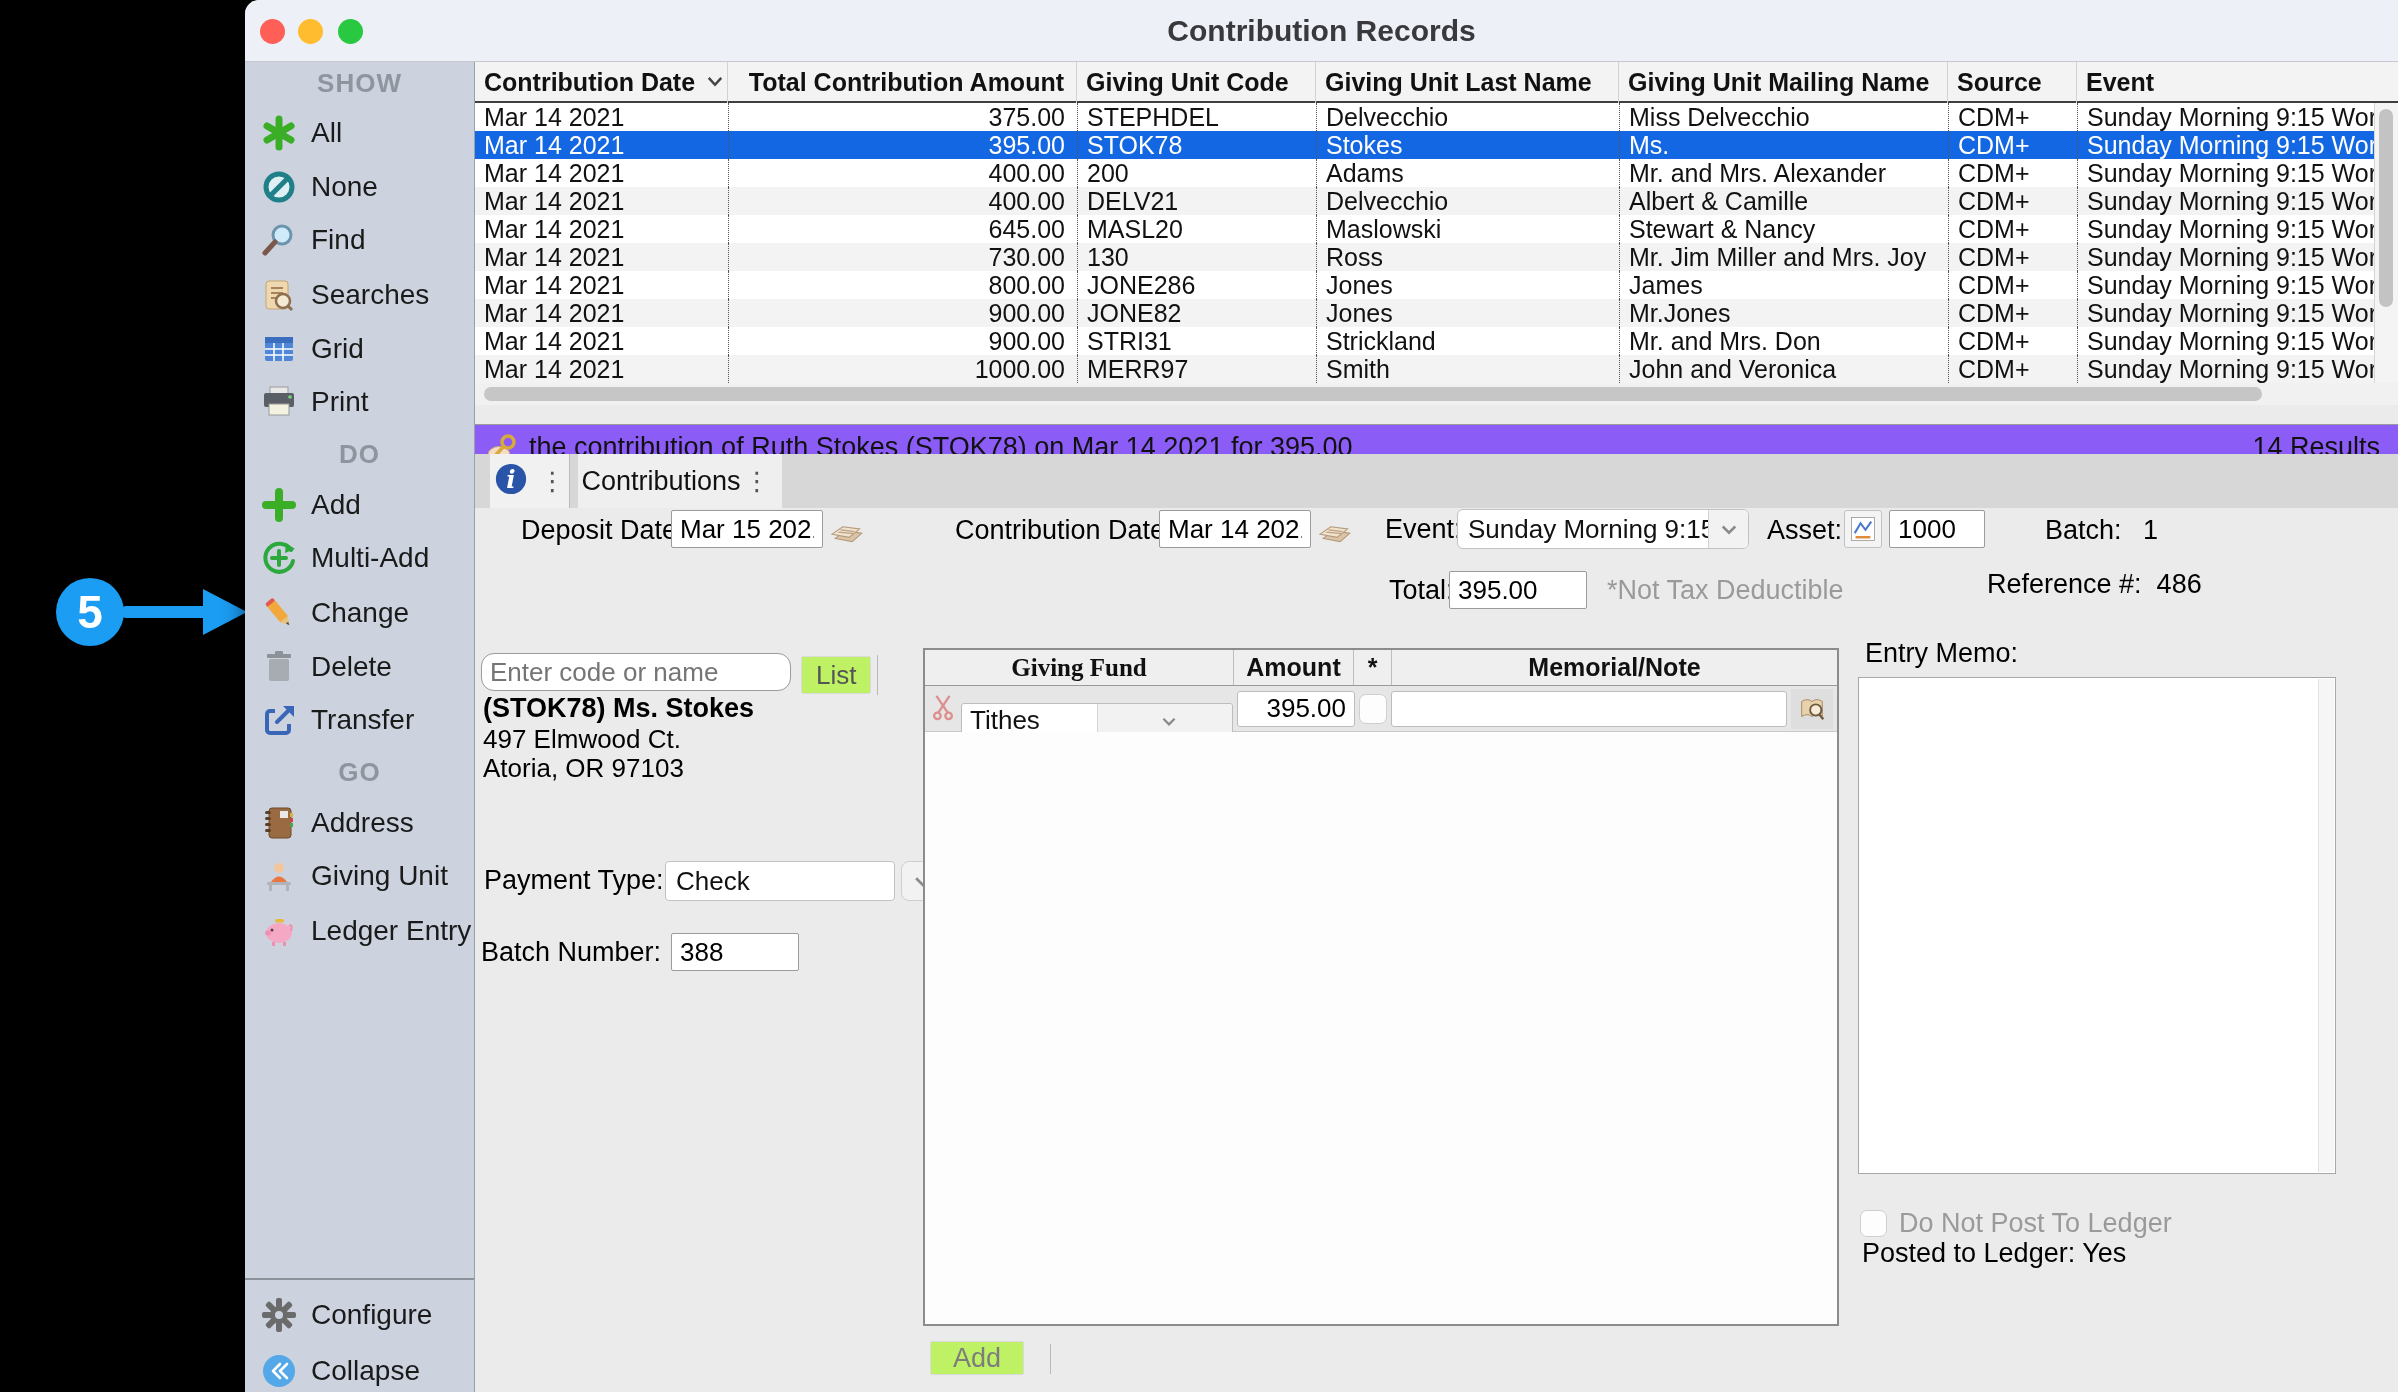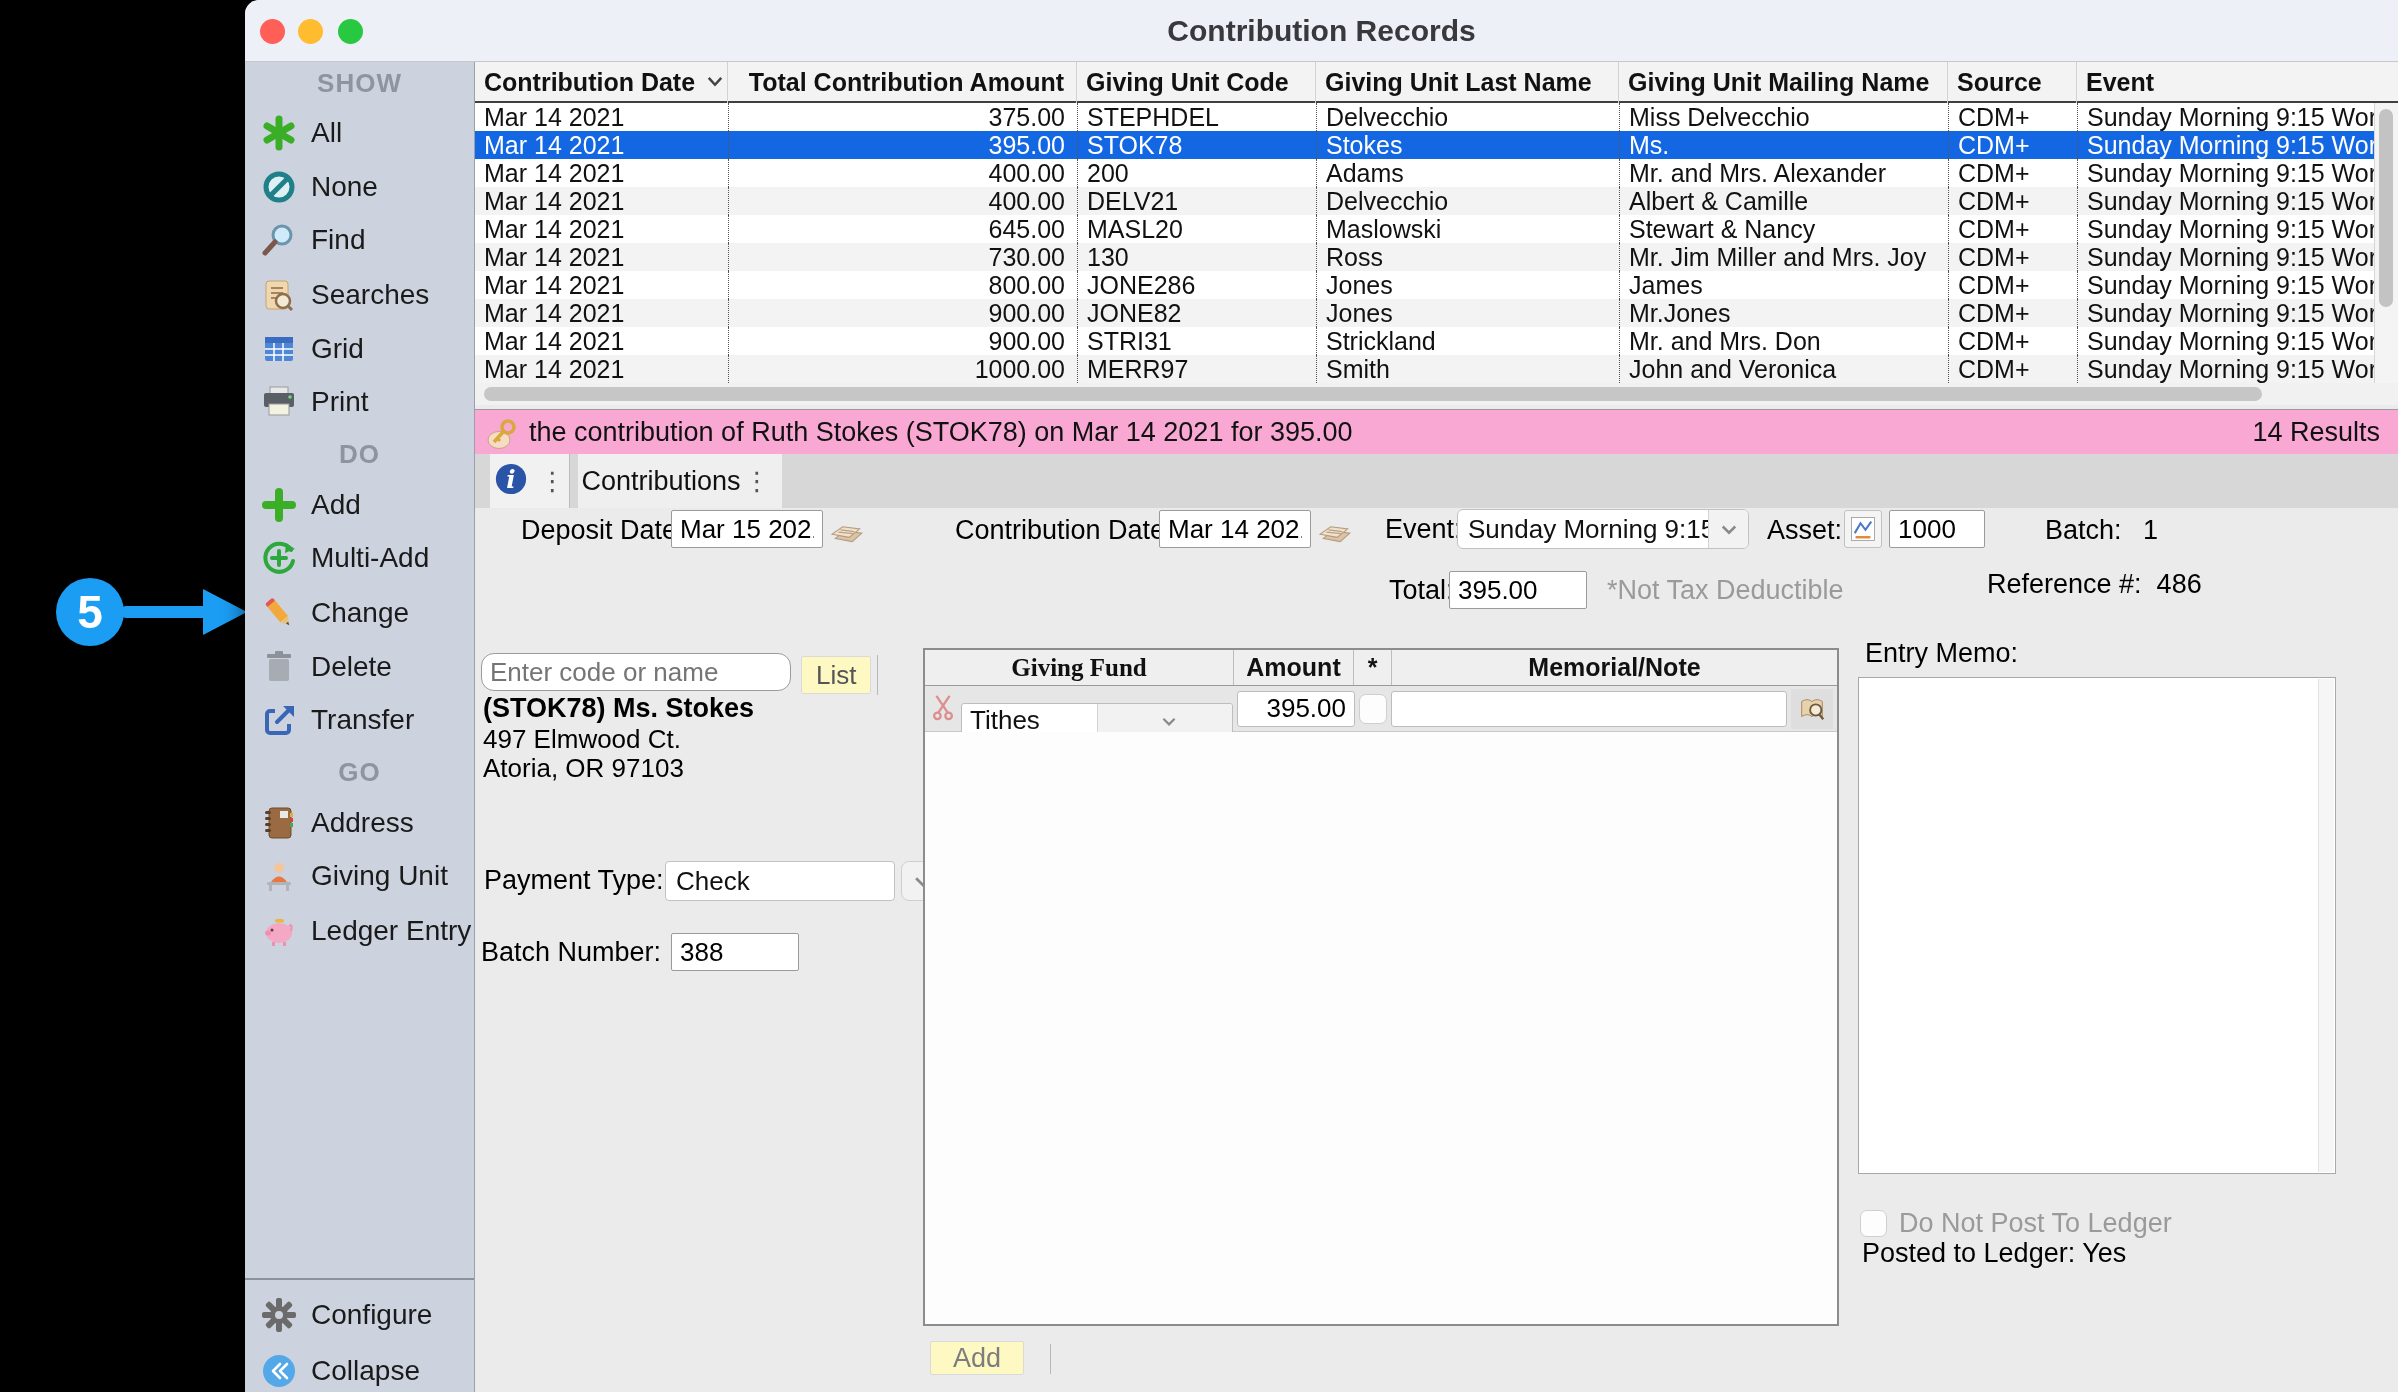--- a/index.html
+++ b/index.html
@@ -45,21 +45,21 @@
   .c.num{text-align:right;padding-right:12px;}
   .w-date{width:253px;}.w-amt{width:349px;}.w-code{width:239px;}.w-last{width:303px;}
   .w-mail{width:329px;}.w-src{width:129px;}.w-evt{flex:1;}
 
   .vscroll{position:absolute;right:0;top:41px;width:24px;height:280px;background:#f4f4f4;border-left:1px solid #d6d6d6;}
   .vthumb{position:absolute;left:4px;top:6px;width:14px;height:198px;border-radius:7px;background:#c3c3c3;}
   .hscroll{position:absolute;left:0;top:321px;width:1923px;height:22px;background:#f1f1f1;}
   .hthumb{position:absolute;left:9px;top:4px;width:1778px;height:14px;border-radius:7px;background:#c6c6c6;}
 
   
-  .statusbar{position:absolute;left:0;top:347px;width:1923px;height:47px;background:#f9a8d4;
+  .statusbar{position:absolute;left:0;top:362px;width:1923px;height:47px;background:#8b5cf6;
              border-top:1px solid #9a9a9a;border-bottom:2px solid #3c3c3c;padding-left:48px;}
   .sb-key{position:absolute;left:10px;top:7px;width:34px;height:34px;}
   .sb-text{position:absolute;left:54px;top:0;height:45px;line-height:45px;font-size:27px;color:#111;white-space:nowrap;}
   .sb-results{position:absolute;right:18px;top:0;height:45px;line-height:45px;font-size:27px;color:#111;}
 
   
   .tabbar{position:absolute;left:0;top:392px;width:1923px;height:54px;background:#d7d7d7;}
   .infobox{position:absolute;left:15px;top:0;width:80px;height:54px;background:#f1f1f1;border-right:1px solid #bcbcbc;
            display:flex;align-items:center;justify-content:center;gap:12px;}
   .dots{font-size:26px;color:#555;line-height:1;}
@@ -89,21 +89,21 @@
   .ft-row{display:flex;align-items:center;height:46px;background:#e6e6e6;border-bottom:1px solid #c9c9c9;padding:0 4px;gap:4px;}
   .ft-combo{height:36px;background:#fff;border:1px solid #bdbdbd;border-radius:3px;display:flex;align-items:center;margin-top:24px;}
   .ft-combo span{flex:1;font-size:26px;padding-left:8px;}
   .ft-amt{width:118px;height:36px;border:1px solid #bdbdbd;border-radius:3px;background:#fff;font-family:inherit;
           font-size:26px;text-align:right;padding:0 8px;}
   .cbx{width:28px;height:30px;border:1px solid #cfcfcf;border-radius:7px;background:#fdfdfd;}
   .memo-field{flex:1;height:36px;background:#fff;border:1px solid #bdbdbd;border-radius:3px;}
   .memo-search{width:42px;height:40px;background:#dedede;border:none;display:flex;align-items:center;justify-content:center;}
   .ft-body{flex:1;background:#fdfdfd;}
 
-  .addbtn{position:absolute;height:34px;background:#fef9c3;border:1px solid #dadada;border-radius:2px;
+  .addbtn{position:absolute;height:34px;background:#bef264;border:1px solid #dadada;border-radius:2px;
           font-family:inherit;font-size:27px;color:#7d7d7d;padding:0 22px;}
   .memo-box{position:absolute;background:#fff;border:1px solid #a8a8a8;}
   .memo-track{position:absolute;right:1px;top:1px;bottom:1px;width:16px;background:#f6f6f6;border-left:1px solid #e2e2e2;}
 
   
   .ann-circle{position:absolute;left:56px;top:578px;width:68px;height:68px;border-radius:50%;
               background:var(--annotation);color:#fff;font-size:46px;font-weight:bold;
               display:flex;align-items:center;justify-content:center;}
   .ann-shaft{position:absolute;left:120px;top:606px;width:90px;height:12px;background:var(--annotation);border-radius:6px;}
   .ann-head{position:absolute;left:203px;top:589px;width:0;height:0;

